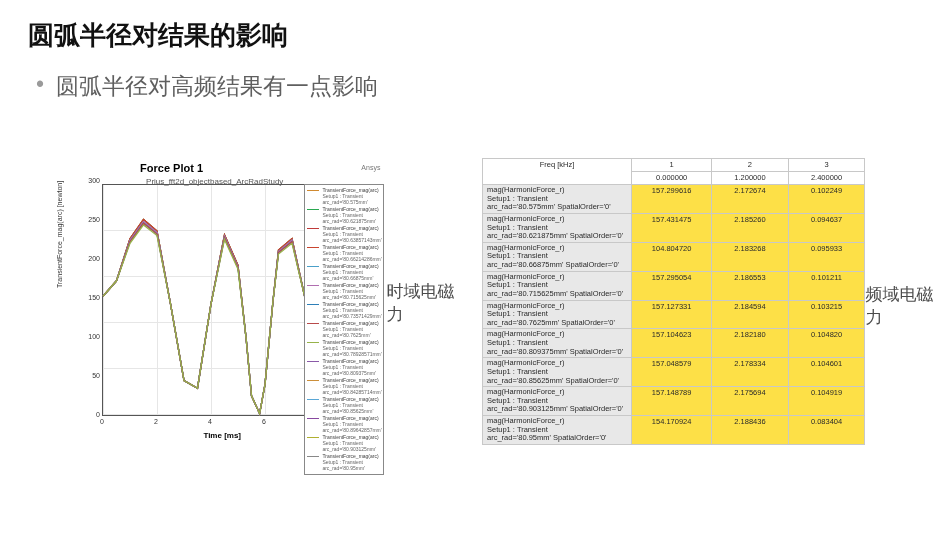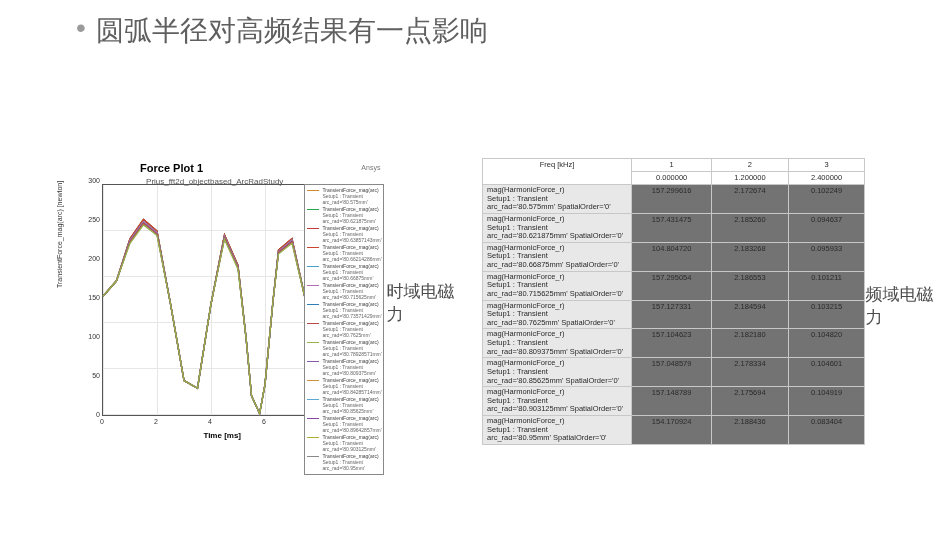--- a/index.html
+++ b/index.html
@@ -23,24 +23,23 @@
   }
   .title {
     font-size: 26px;
     font-weight: 700;
     color: #111;
   }
   .bullet-wrap {
     padding: 12px 0 0 56px;
   }
   .bullet {
-    font-size: 28px;
+    font-size: 23px;
     color: #5f5f5f;
     position: relative;
-    margin-left: 40px;
   }
   .bullet::before {
     content: "•";
     position: absolute;
     left: -20px;
     color: #9a9a9a;
   }
   .content-row {
     position: absolute;
     top: 158px;
@@ -187,33 +186,36 @@
     height: 10px;
   }
   .freq-table .rowlabel {
     background: #e8e8e8;
     text-align: left;
     width: 180px;
     line-height: 1.15;
   }
   .freq-table .val {
     text-align: center;
-    background: #737373;
+    background: #fde047;
     width: 92px;
   }
   .freq-row-head {
     background: #e8e8e8;
     text-align: center;
   }
 </style>
 </head>
 <body>
 
 <div class="slide">
 
+  <div class="title-wrap">
+    <div class="title">圆弧半径对结果的影响</div>
+  </div>
 
   <div class="bullet-wrap">
     <div class="bullet">圆弧半径对高频结果有一点影响</div>
   </div>
 
   <div class="content-row">
 
     <div class="left-col">
       <div class="chart-box">
         <div class="chart-title">

